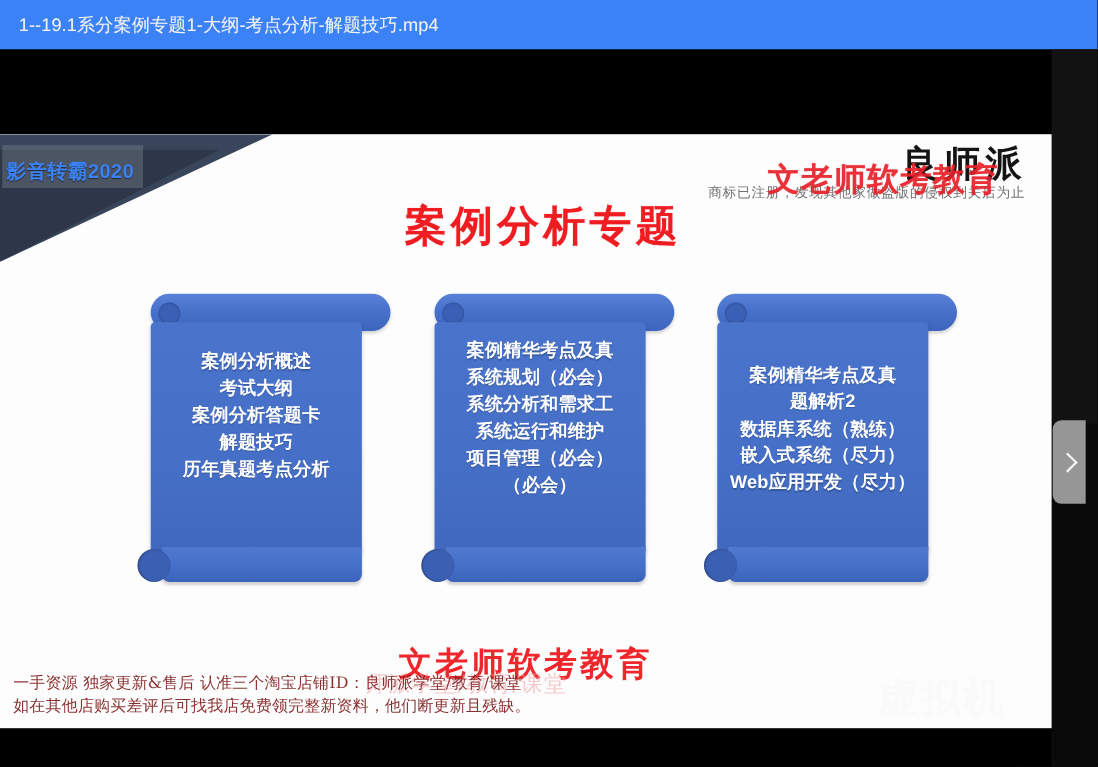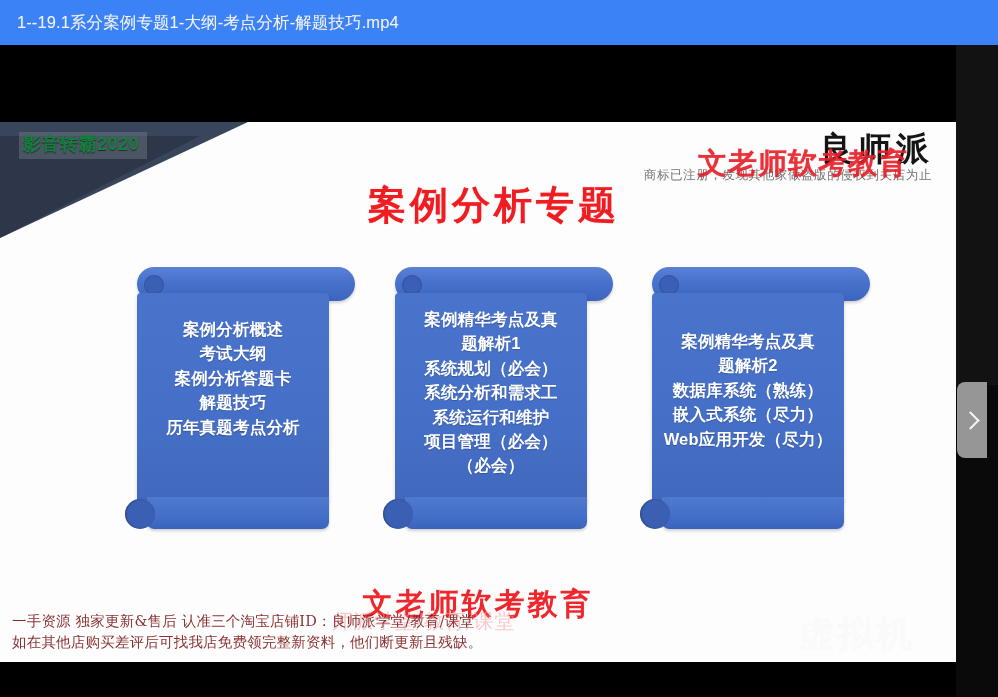--- a/index.html
+++ b/index.html
@@ -69,29 +69,28 @@
     position: absolute;
     left: 0; top: 0;
     width: 200px; height: 116px;
     background: #2d3547;
     clip-path: polygon(0 14px, 200px 14px, 0 116px);
     opacity: .85;
   }
   #watermark-tl {
     position: absolute;
     left: 2px; top: 10px;
-    padding: 0 8px 3px 4px;
+    padding: 12px 8px 3px 4px;
     background: rgba(140,148,160,.32);
-    color: #15803d;
+    color: #3b82f6;
     font-size: 18px;
     font-weight: bold;
     letter-spacing: 0.5px;
     white-space: nowrap;
     text-shadow: 0 1px 1px rgba(0,0,0,.5);
-    margin-left: 17px;
   }
 
   
   #brand-block {
     position: absolute;
     right: 22px; top: 10px;
     text-align: right;
   }
   #brand-name {
     color: #141414;
@@ -347,21 +346,20 @@
 
       <div class="scroll-card c2">
         <div class="roll-top">
           <div class="roll-top-knob"></div>
         </div>
         <div class="sheet"></div>
         <div class="roll-bottom"></div>
         <div class="roll-bottom-knob"></div>
         <div class="card-text">
           <div>案例精华考点及真</div>
-          <div>题解析1</div>
           <div>系统规划（必会）</div>
           <div>系统分析和需求工</div>
           <div>系统运行和维护</div>
           <div>项目管理（必会）</div>
           <div>（必会）</div>
         </div>
       </div>
 
       <div class="scroll-card c3">
         <div class="roll-top">

